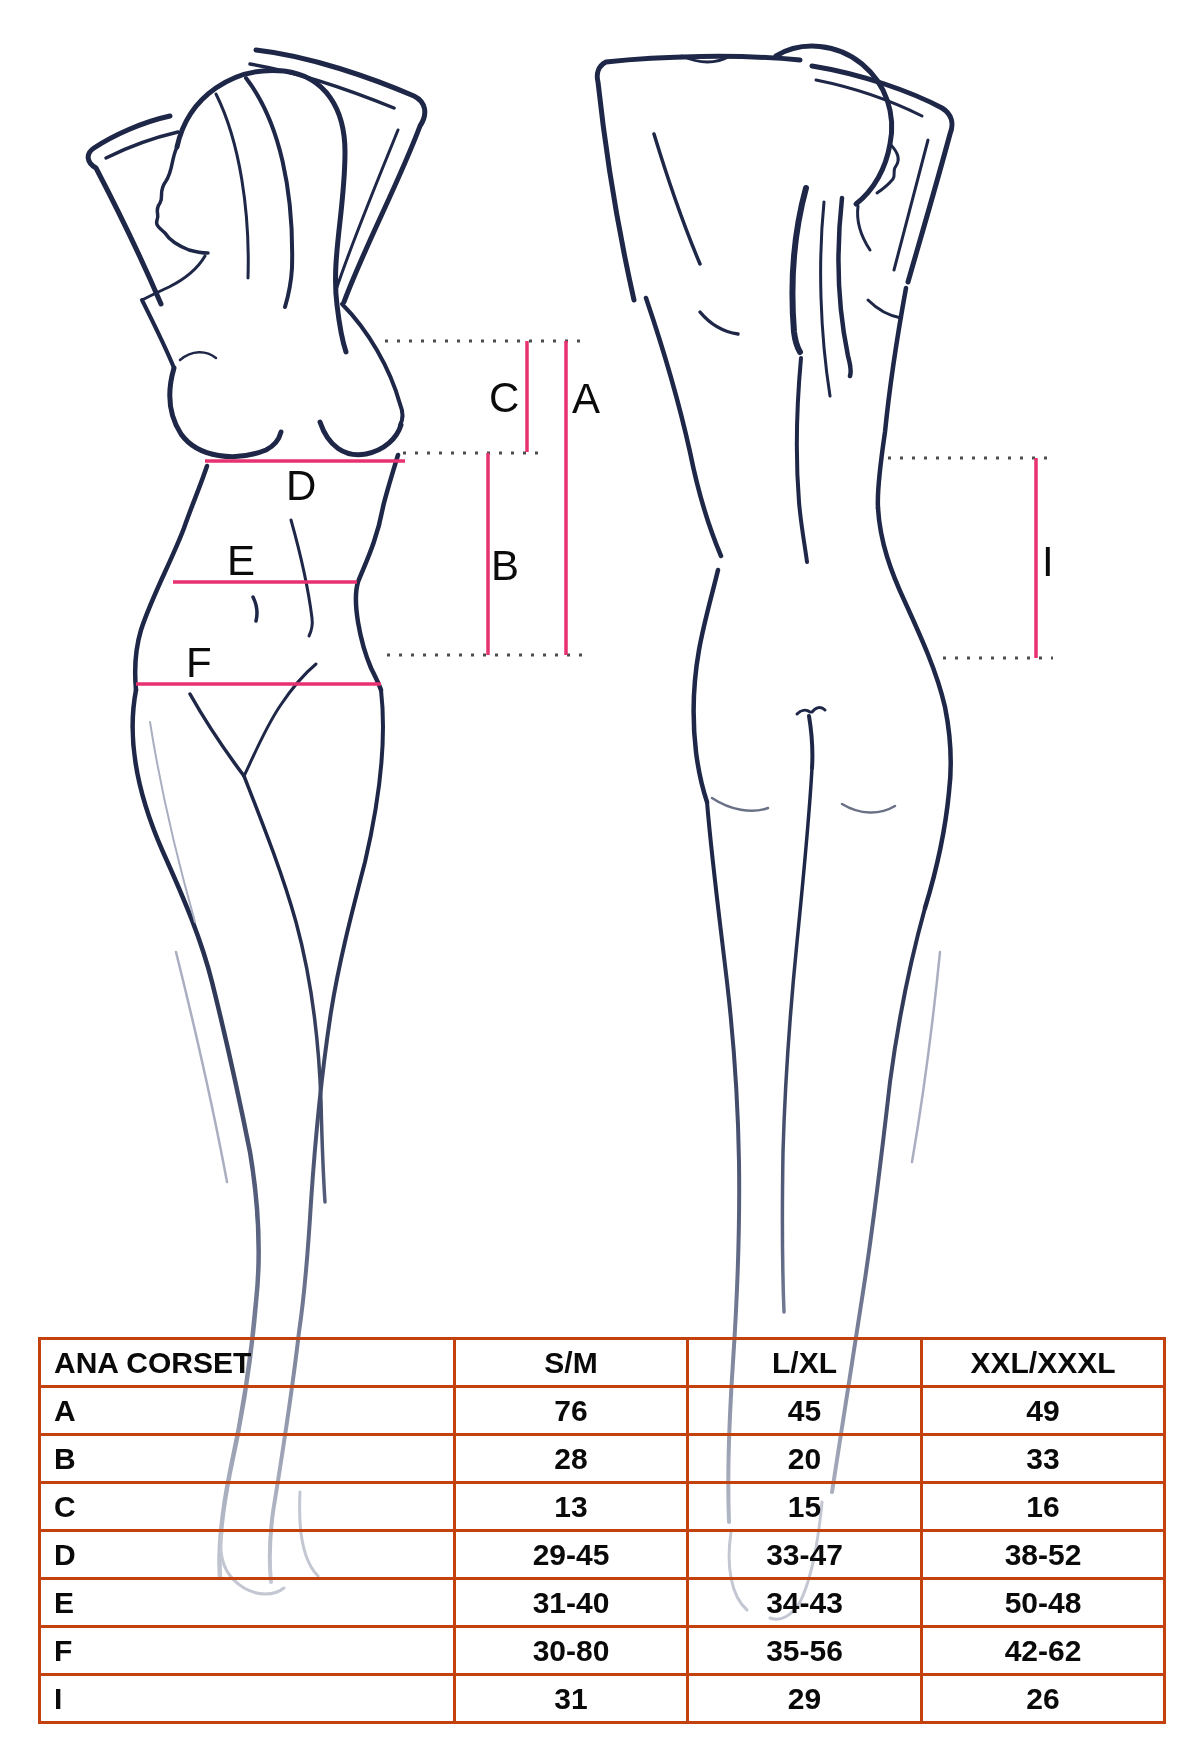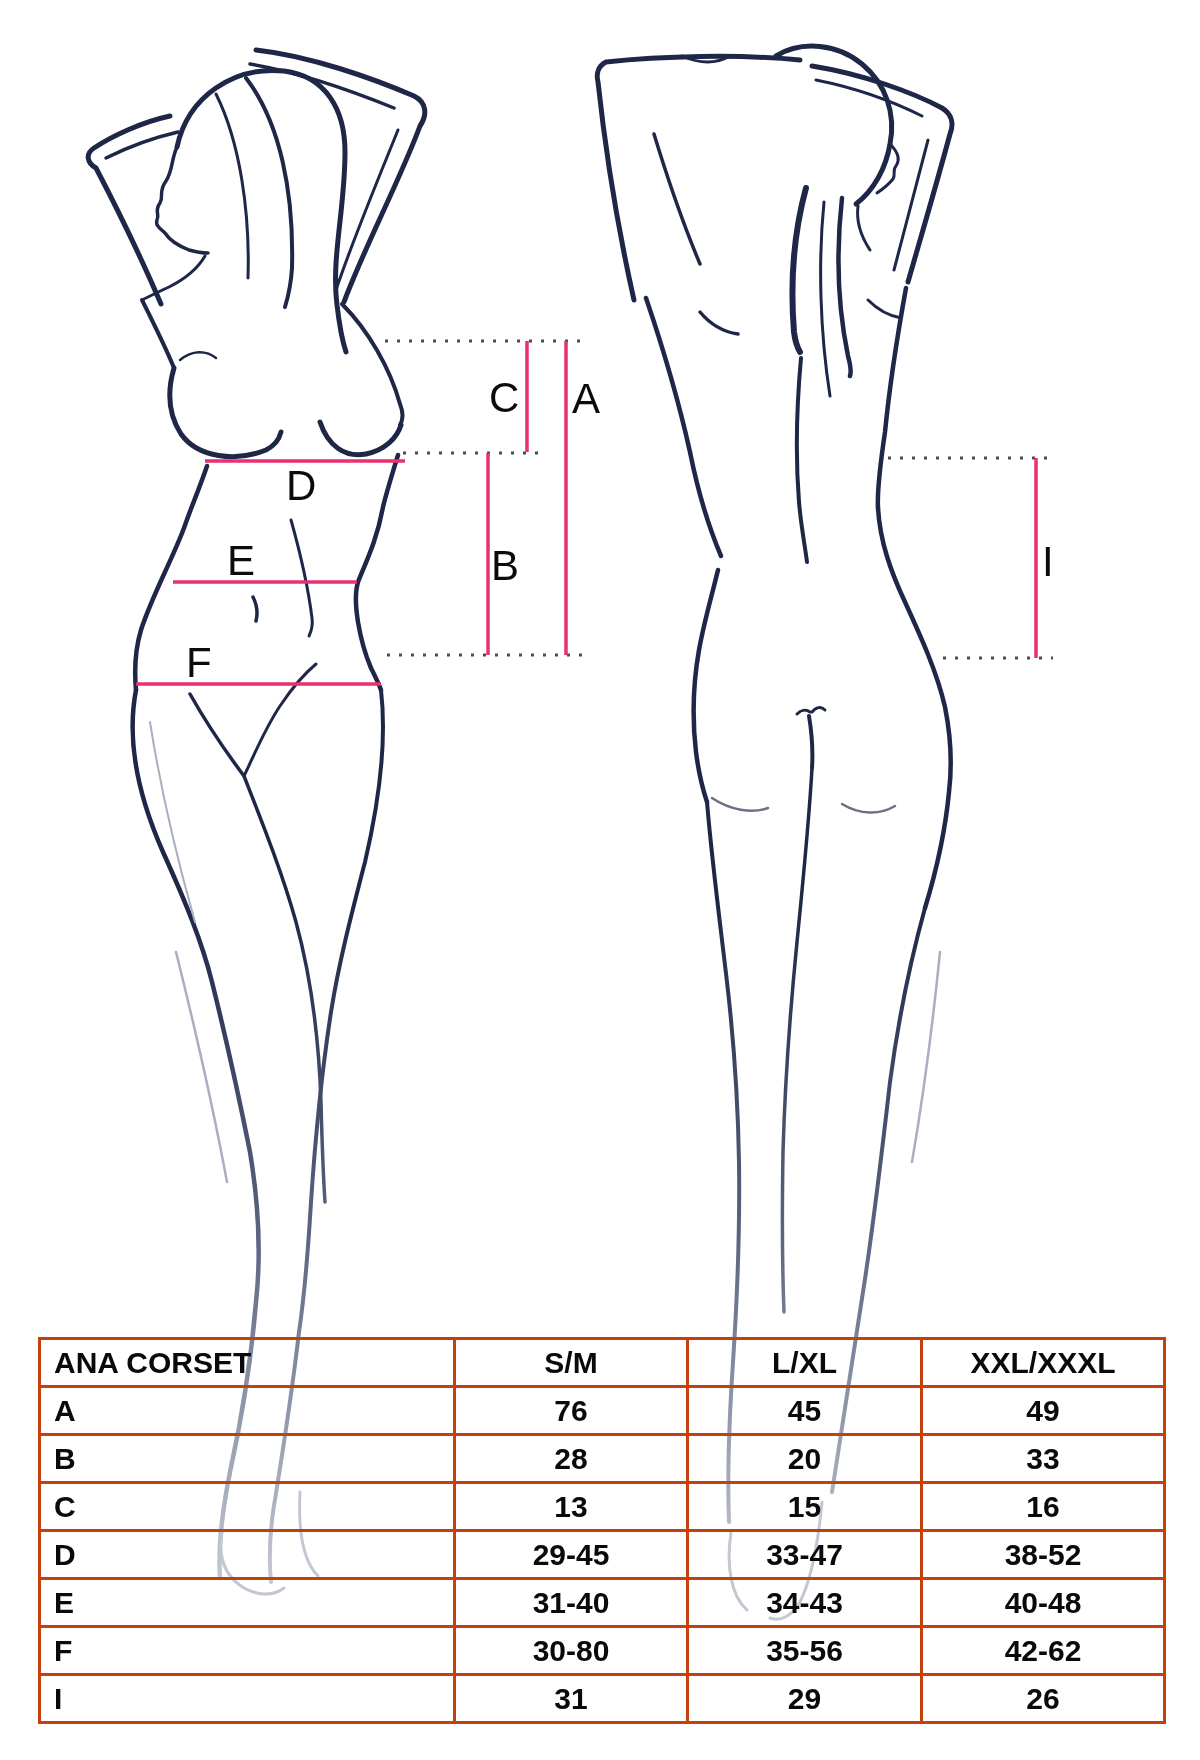--- a/index.html
+++ b/index.html
@@ -184,21 +184,21 @@
       <tr>
         <td class="first">D</td>
         <td>29-45</td>
         <td>33-47</td>
         <td>38-52</td>
       </tr>
       <tr>
         <td class="first">E</td>
         <td>31-40</td>
         <td>34-43</td>
-        <td>40-48</td>
+        <td>50-48</td>
       </tr>
       <tr>
         <td class="first">F</td>
         <td>30-80</td>
         <td>35-56</td>
         <td>42-62</td>
       </tr>
       <tr>
         <td class="first">I</td>
         <td>31</td>

